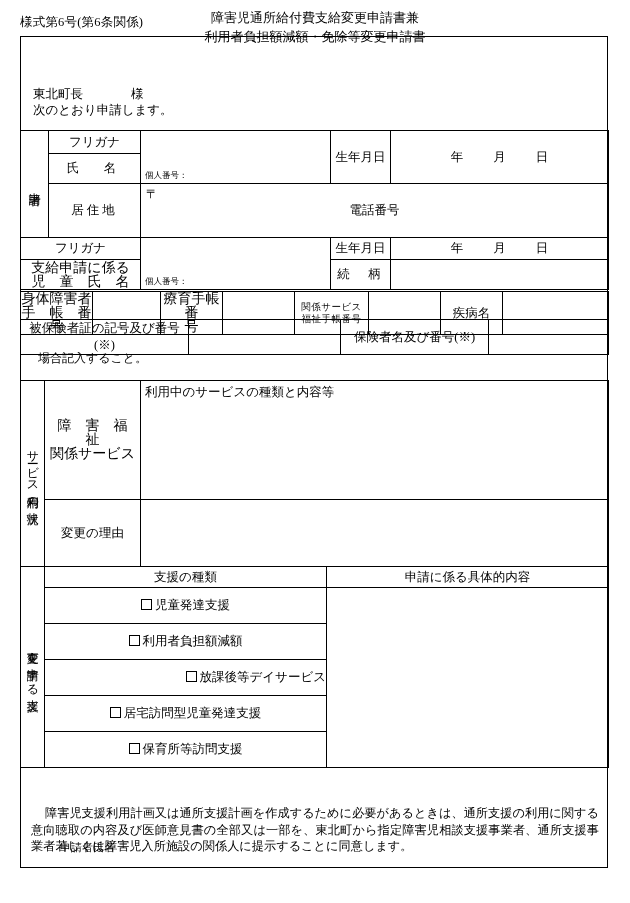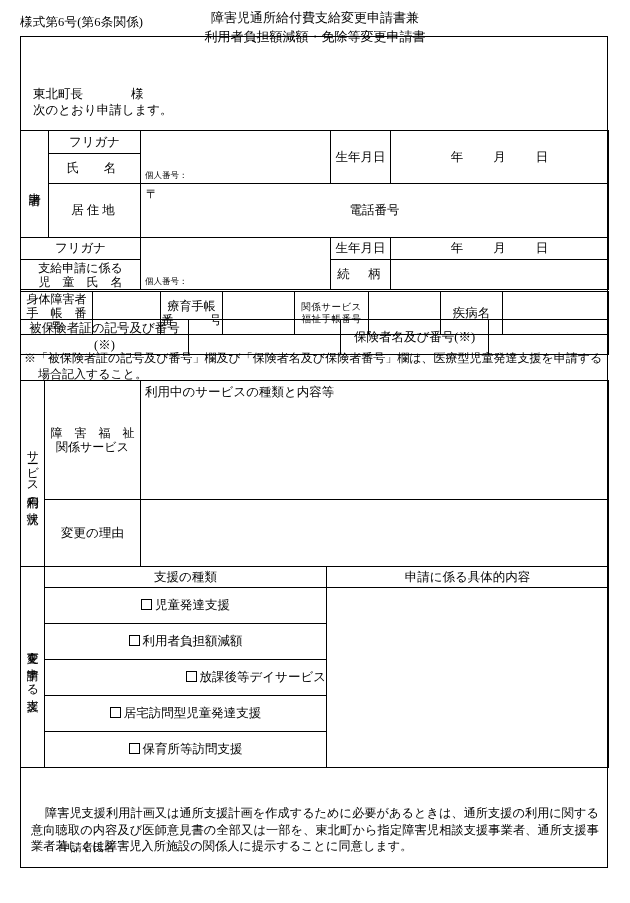--- a/index.html
+++ b/index.html
@@ -127,21 +127,22 @@
     position: absolute;
     left: 5px;
     top: 2px;
     font-size: 12px;
   }
   .tel-center {
     font-size: 12.5px;
   }
   .two-line {
     line-height: 14px;
-    font-size: 12px;
+    font-size: 14px;
+    font-family: Liberation Mono, monospace;
   }
   .two-line-small {
     line-height: 12px;
     font-size: 9.5px;
     letter-spacing: 0.5px;
   }
 
   
   .date-ymd { font-size: 12.5px; white-space: nowrap; }
   .date-ymd span { display: inline-block; }
@@ -346,21 +347,20 @@
       <tr>
         <td style="height:17px;">被保険者証の記号及び番号(※)</td>
         <td></td>
         <td>保険者名及び番号(※)</td>
         <td></td>
       </tr>
     </tbody>
   </table>
 
   <div class="note">
-    <div>※「被保険者証の記号及び番号」欄及び「保険者名及び保険者番号」欄は、医療型児童発達支援を申請する</div>
     <div class="l2">場合記入すること。</div>
   </div>
 
   <table class="grid" style="left:20px; top:380px; width:588px;">
     <colgroup>
       <col style="width:24px">
       <col style="width:96px">
       <col style="width:468px">
     </colgroup>
     <tbody>

